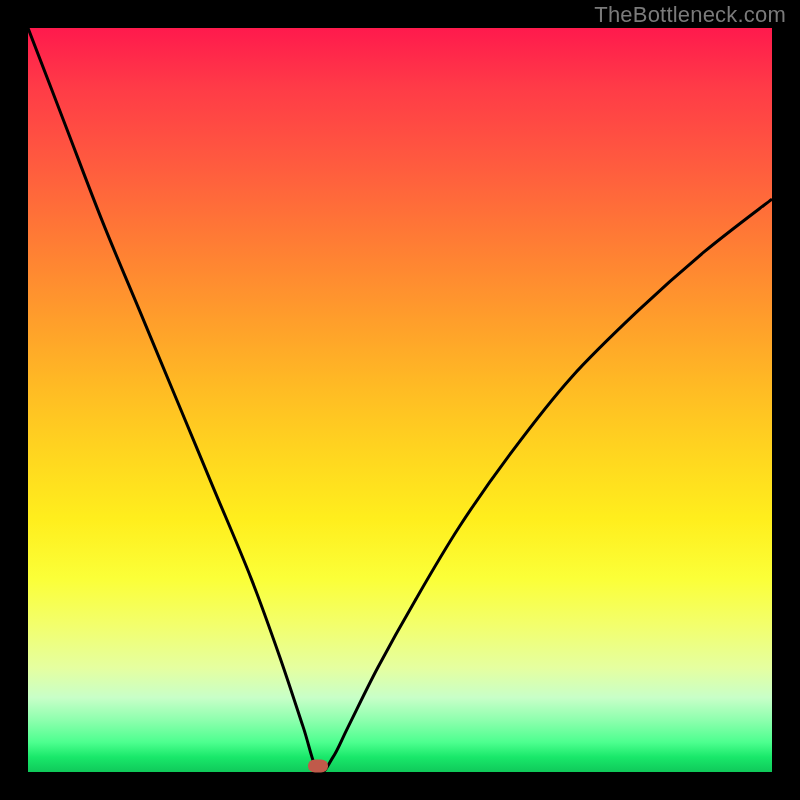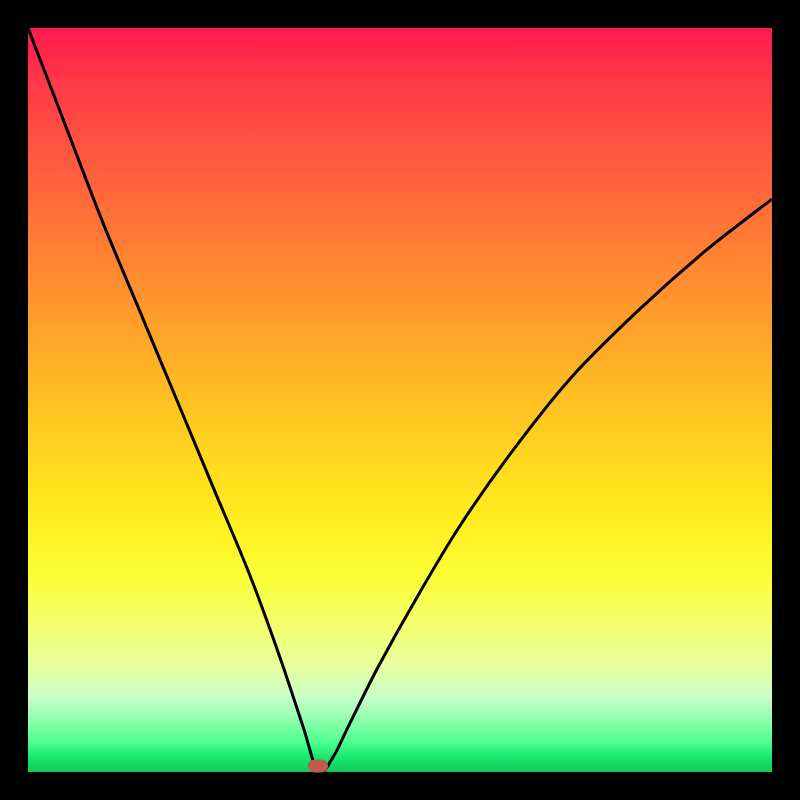--- a/index.html
+++ b/index.html
@@ -74,20 +74,21 @@
     background: #c05a4a;
     border-radius: 7px / 6px;
     transform: translate(-50%, -50%);
     z-index: 20;
   }
 </style>
 </head>
 <body>
 
 <div class="outer">
+  <div class="watermark">TheBottleneck.com</div>
 
   <div class="plot">
     <div class="gradient"></div>
     <svg class="curve" viewBox="0 0 744 744" preserveAspectRatio="none">
       <path id="curve-path" d="M 0.0 0.0 C 6.2 16.1 24.8 64.5 37.2 96.7 C 49.6 129.0 62.0 162.4 74.4 193.4 C 86.8 224.4 99.2 253.0 111.6 282.7 C 124.0 312.5 136.4 342.2 148.8 372.0 C 161.2 401.8 173.6 431.5 186.0 461.3 C 198.4 491.0 212.0 522.0 223.2 550.6 C 234.4 579.1 244.3 607.6 253.0 632.4 C 261.6 657.2 269.1 680.8 275.3 699.4 C 281.5 718.0 285.2 739.0 290.2 744.0 C 295.1 749.0 300.1 736.6 305.0 729.1 C 310.0 721.7 312.5 714.2 319.9 699.4 C 327.4 684.5 338.5 660.9 349.7 639.8 C 360.8 618.8 373.2 596.4 386.9 572.9 C 400.5 549.3 415.4 523.3 431.5 498.5 C 447.6 473.7 465.0 448.9 483.6 424.1 C 502.2 399.3 522.0 373.2 543.1 349.7 C 564.2 326.1 587.8 303.8 610.1 282.7 C 632.4 261.6 654.7 241.8 677.0 223.2 C 699.4 204.6 732.8 179.8 744.0 171.1" fill="none" stroke="#000000" stroke-width="3"></path>
     </svg>
     <div id="marker" class="marker" title="V-shaped bottleneck curve; y is bottleneck severity (0 at minimum, 100 at top). Marker at the curve minimum near x≈39." style="left: 290.16px; top: 738px; background: rgb(192, 90, 74);"></div>
   </div>
 </div>
 

